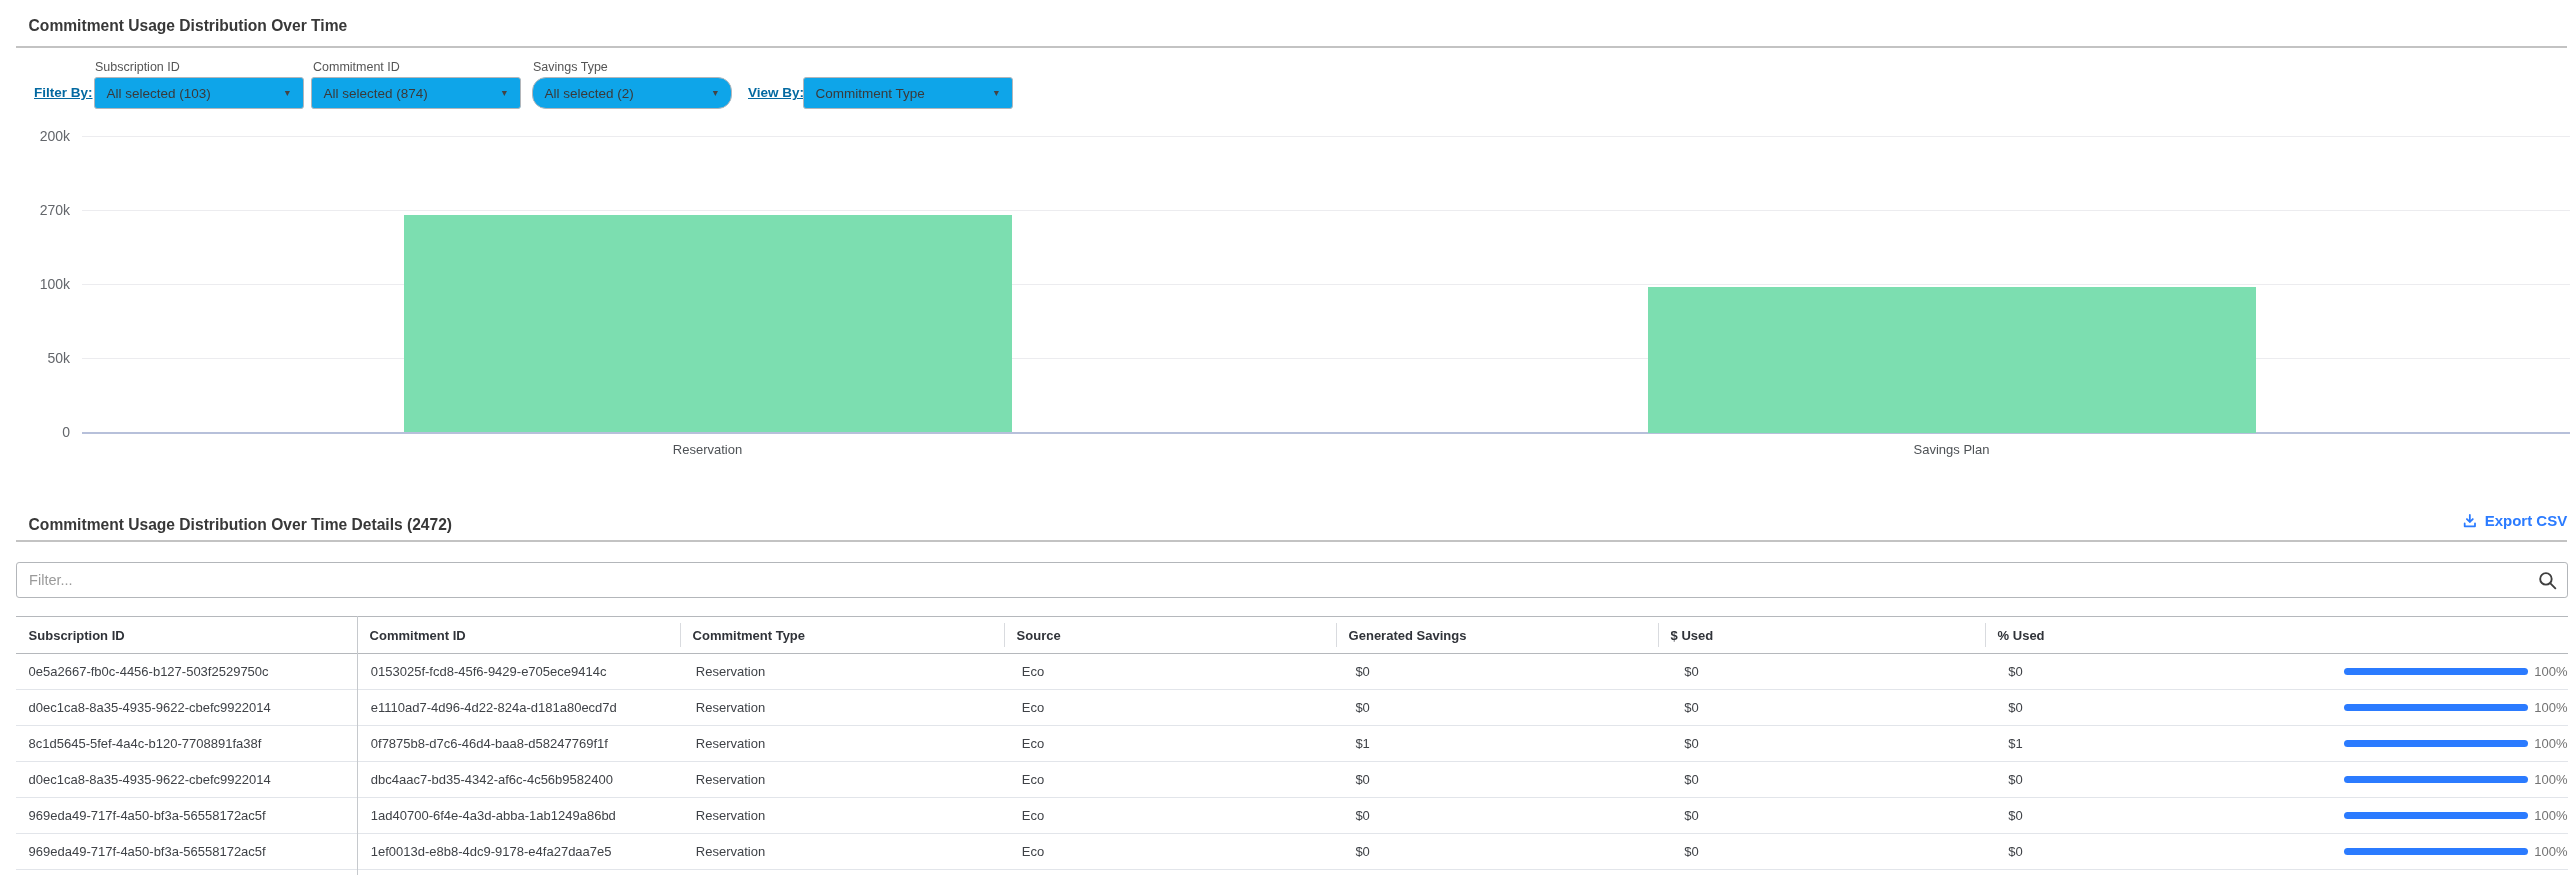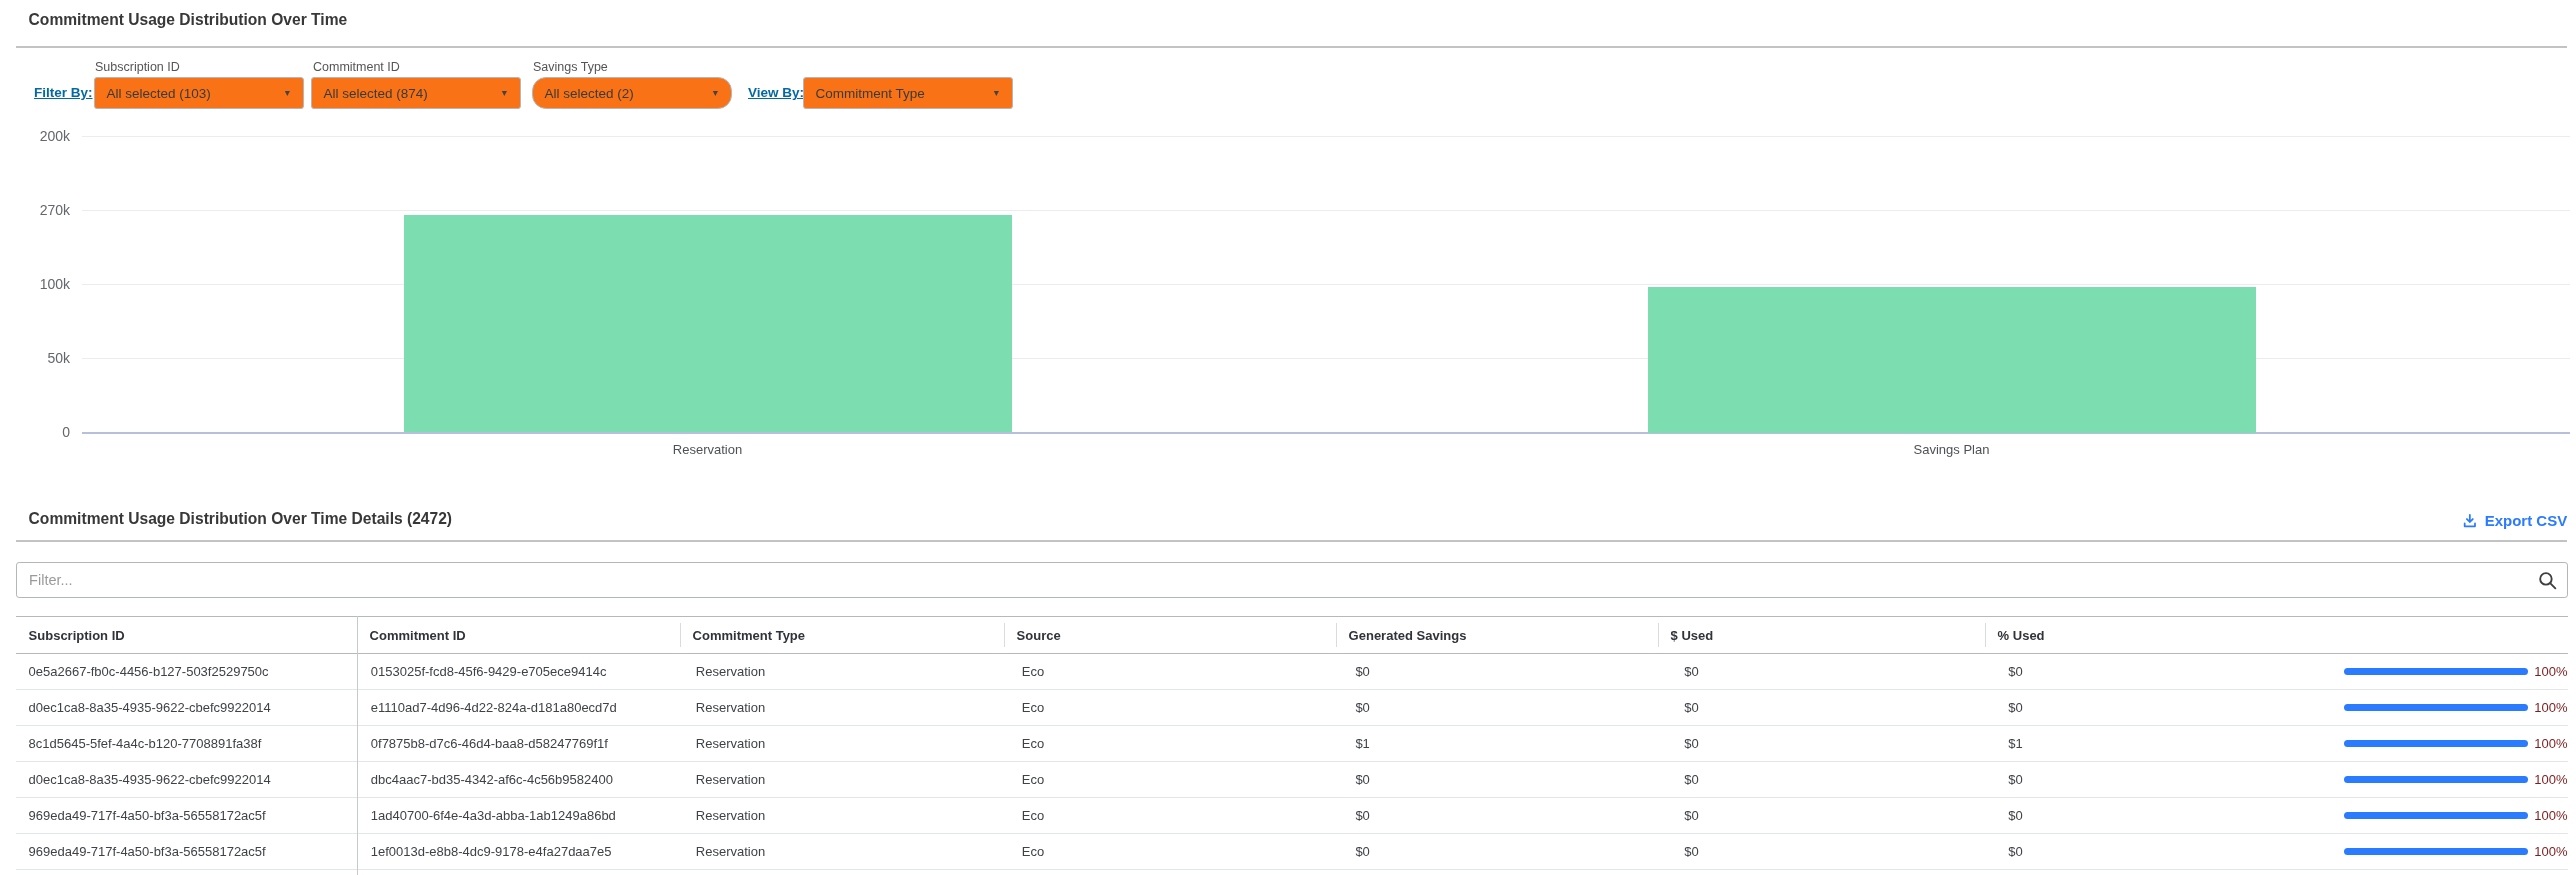--- a/index.html
+++ b/index.html
@@ -1,28 +1,28 @@
 <!DOCTYPE html>
 <html style="font-size:8.3px"><head>
 <meta charset="utf-8">
 <style>
   * { margin:0; padding:0; box-sizing:border-box; }
   html,body { width:2576px; height:875px; background:#ffffff; overflow:hidden;
               font-family:"Liberation Sans","DejaVu Sans",sans-serif; }
   .page { position:relative; width:2576px; height:875px; background:#fff; }
 
   
-  .section-title { position:absolute; left:28.6px; font-size:15.6px; font-weight:bold; color:#383838; }
+  .section-title { position:absolute; left:28.6px; font-size:15.6px; font-weight:bold; color:#383838;margin-top:6px; }
   .divider { position:absolute; left:15.6px; right:8.8px; height:2.1px; background:#c3c3c3; }
 
   
   .flabel { position:absolute; font-size:13.5px; font-weight:bold; color:#0369a1;text-decoration:underline; }
   .dd-label { position:absolute; font-size:12.5px; color:#555; }
   .dropdown { position:absolute; height:32px; border:1px solid #b3b6ba; border-radius:3.1px;
-              background:#f97316; display:flex; align-items:center; padding-left:11.4px; cursor:pointer; }
+              background:#0ea5e9; display:flex; align-items:center; padding-left:11.4px; cursor:pointer; }
   .dropdown .dd-value { font-size:13.5px; color:#3a3a3a; }
   .dropdown .caret { position:absolute; right:11.4px; font-size:8.8px; color:#444; }
 
   
   .chart { position:absolute; left:0; top:125px; width:2576px; height:343px; }
   .gridline { position:absolute; height:1px; background:#ececef; }
   .gridline.zero { height:1.6px; background:#b7c0da; }
   .ytick { position:absolute; width:57px; text-align:right; font-size:14px; color:#63666b; }
   .bar { position:absolute; cursor:pointer; }
   .xlabel { position:absolute; font-size:13px; color:#4e5256; text-align:center; }
@@ -43,21 +43,21 @@
   .table { position:absolute; left:15.6px; top:616px; width:2552px; }
   .thead { display:flex; height:38px; align-items:center;
            border-top:1.6px solid #b5b8bc; border-bottom:1.6px solid #b5b8bc; }
   .th { position:relative; font-size:13px; font-weight:bold; color:#303339;
         padding-left:13px; height:100%; display:flex; align-items:center; cursor:pointer; }
   .th.sep::before { content:""; position:absolute; left:0; top:6.2px; bottom:6.2px; width:1px; background:#d9dbdf; }
   .trow { display:flex; height:36px; align-items:center; border-bottom:1px solid #e2e5ea; background:#fff;gap:16px; }
   .td { font-size:13px; color:#3f4247; padding-left:13px; overflow:hidden; white-space:nowrap; }
   .td.pct { display:flex; align-items:center; padding-left:20px; }
   .pct-track { height:7.8px; border-radius:4.2px; }
-  .pct-label { font-size:13px; color:#7f1d1d; margin-left:6.7px; }
+  .pct-label { font-size:13px; color:#737373; margin-left:6.7px; }
   .pinned-divider { position:absolute; top:616px; left:357px; width:1px; height:260px; background:#c6c9cd; }
 </style>
 </head>
 <body>
 
 <div class="page">
 
   <div class="section-title" style="top:11.4px;">Commitment Usage Distribution Over Time</div>
   <div class="divider" style="top:46px;"></div>
 

